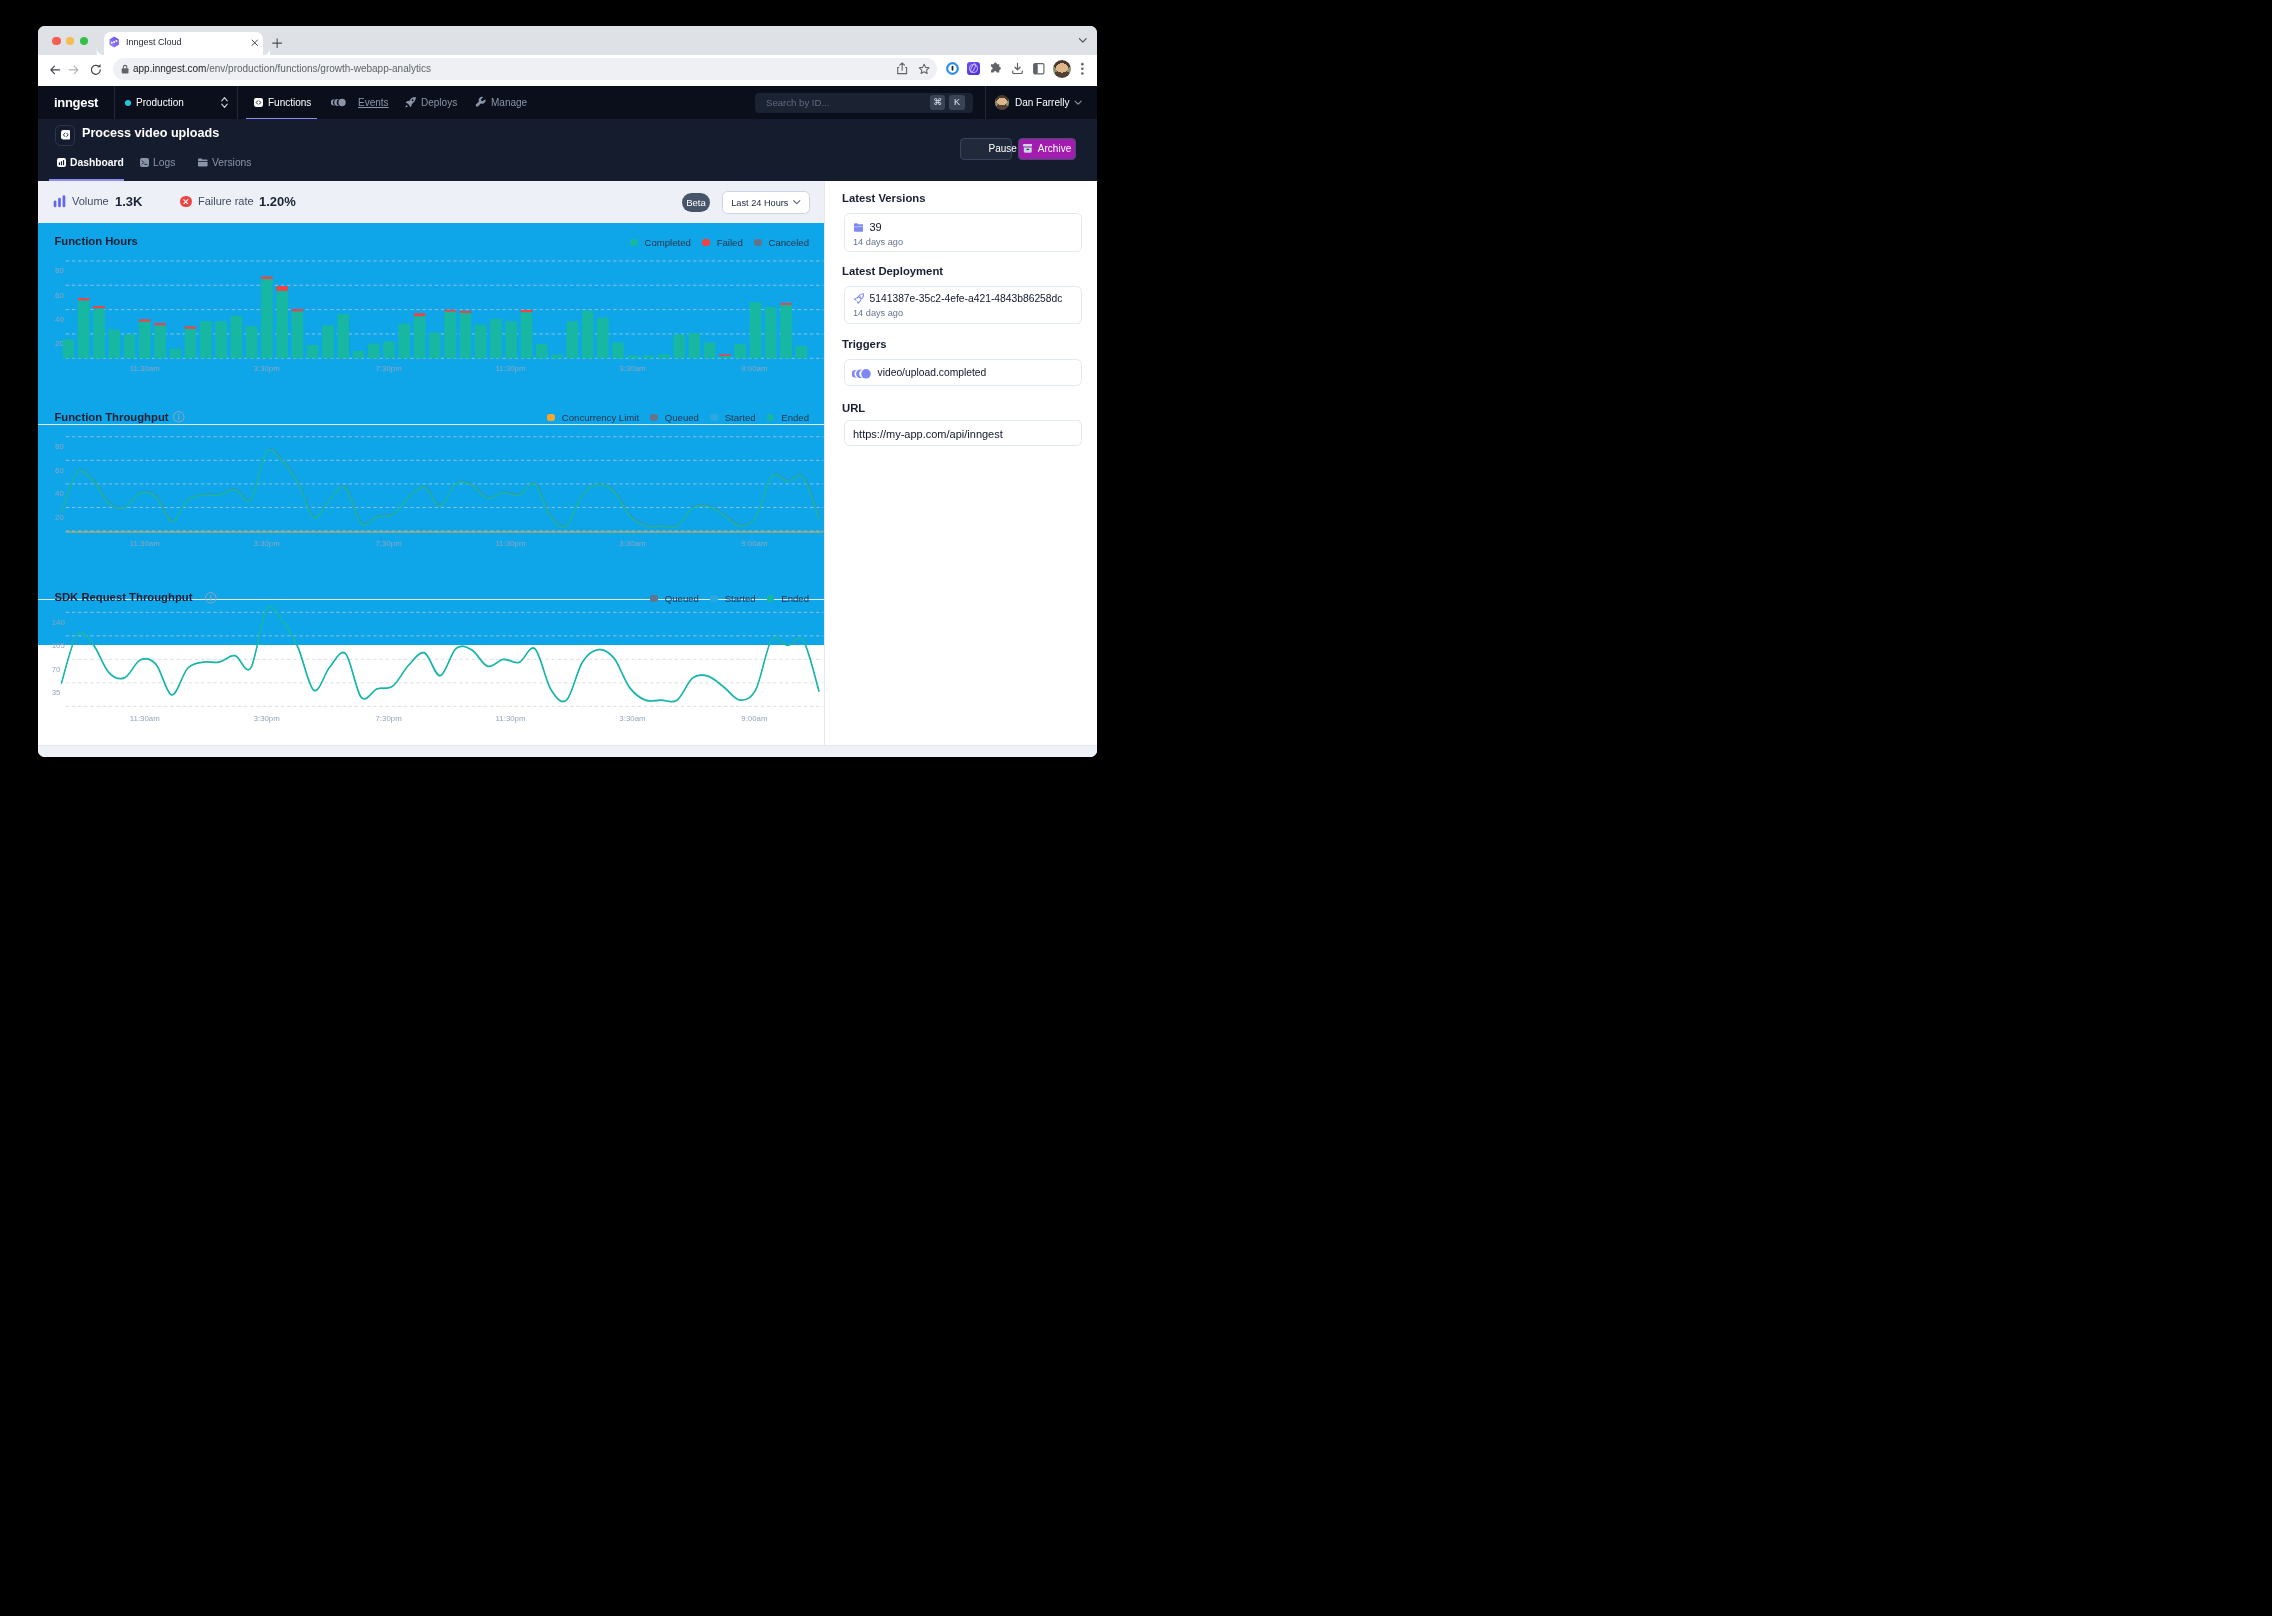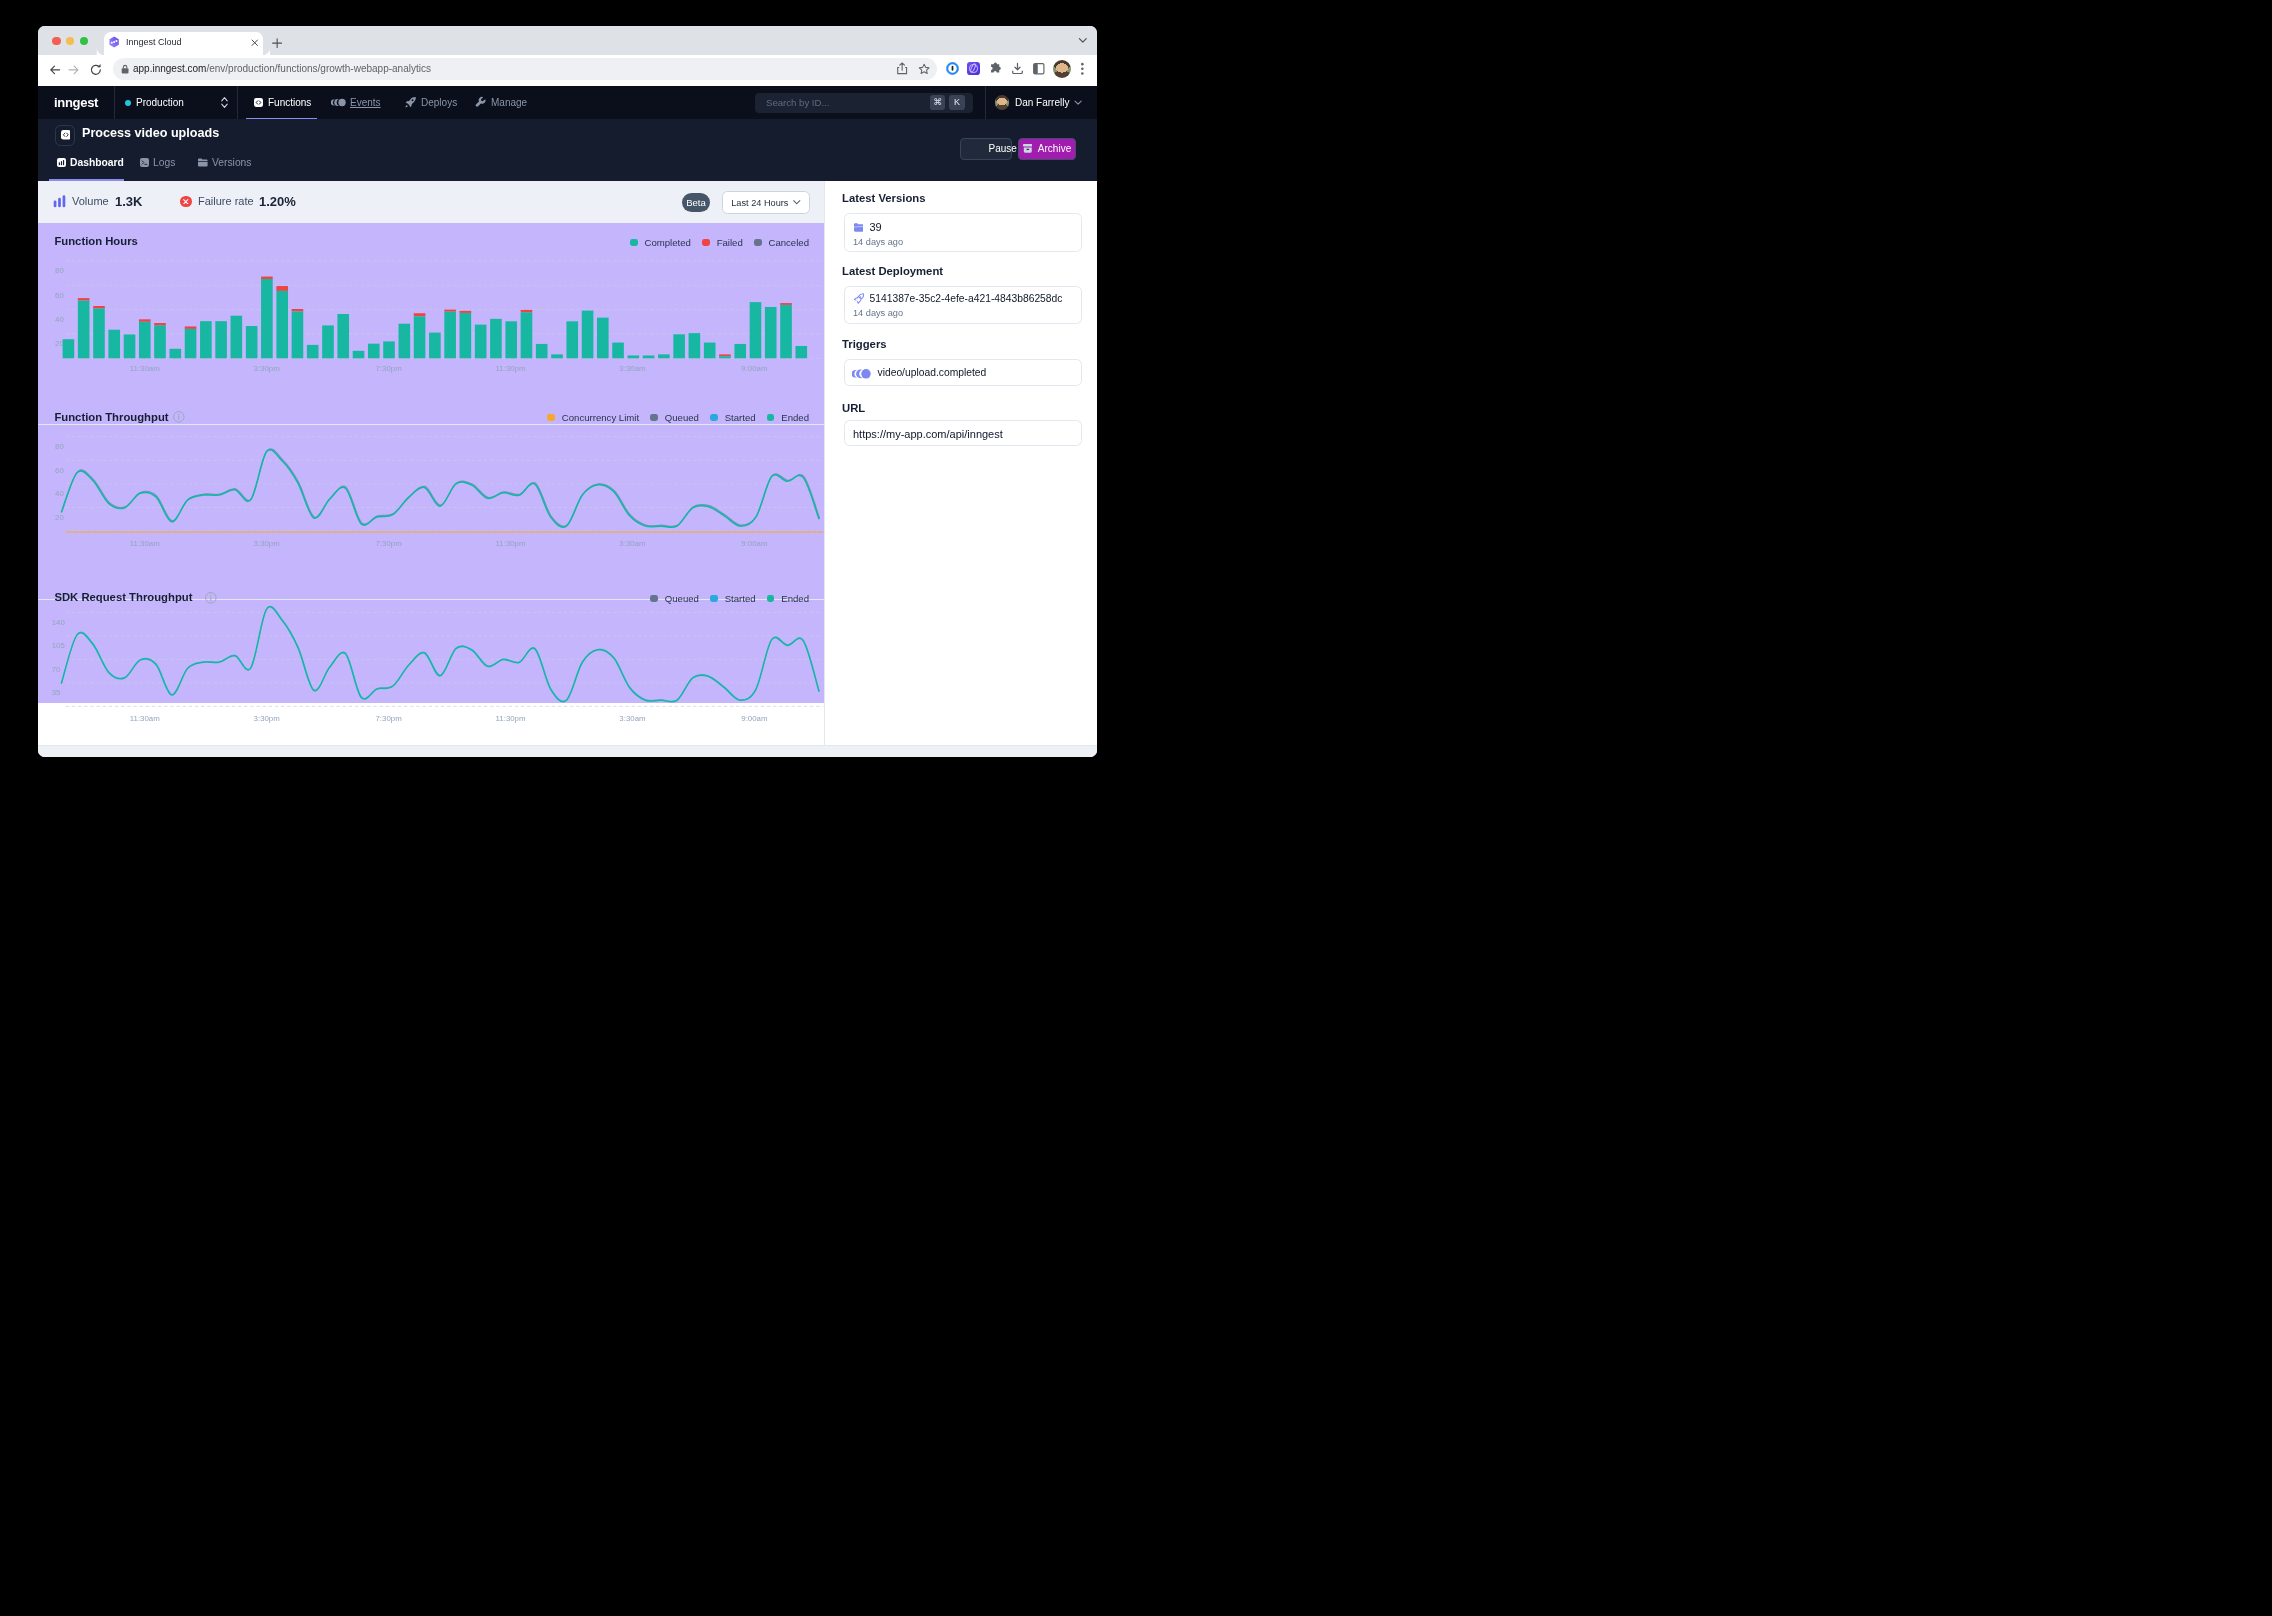--- a/index.html
+++ b/index.html
@@ -117,21 +117,21 @@
       </svg>
     <span class="abs white" style="left:230px;top:10.6px;font-size:10px;">Functions</span>
     <div class="abs" style="left:208px;top:32px;width:71px;height:1.4px;background:#8b8df5;"></div>
     <svg class="abs" style="left:293px;top:12.3px;" width="15" height="9" viewBox="0 0 22 13">
         <circle cx="4" cy="6.5" r="4.4" fill="#8b95a9"></circle>
         <circle cx="7.2" cy="6.5" r="4.4" fill="#0a0f1b"></circle>
         <circle cx="9.8" cy="6.5" r="5" fill="#8b95a9"></circle>
         <circle cx="13.4" cy="6.5" r="5" fill="#0a0f1b"></circle>
         <circle cx="16.2" cy="6.5" r="5.4" fill="#8b95a9"></circle>
       </svg>
-    <span class="abs navtxt" style="left:312px;top:10.6px;text-decoration:underline;">Events</span>
+    <span class="abs navtxt" style="left:320px;top:10.6px;text-decoration:underline;">Events</span>
     <svg class="abs" style="left:366px;top:9.6px;" width="13" height="13" viewBox="0 0 19 19">
         <path d="M17.2 1.6 C14.5 1.3 11.3 2.4 9.1 5.1 L7.2 7.5 C5.6 7.2 3.9 7.9 2.8 9.4 C2.5 9.8 2.7 10.1 3.1 10.2 C4 10.3 5 10.7 5.7 11.3 L7.5 13.1 C8.2 13.8 8.5 14.8 8.6 15.7 C8.7 16.1 9 16.3 9.4 16 C10.9 14.9 11.6 13.2 11.3 11.6 L13.7 9.7 C16.4 7.5 17.5 4.3 17.2 1.6 Z M3.9 13.2 C3 13.7 2.3 15.3 2 16.8 C3.5 16.5 5.1 15.8 5.6 14.9 Z" fill="#8b95a9"></path>
         <circle cx="12.5" cy="6.2" r="1.4" fill="#0a0f1b"></circle>
       </svg>
     <span class="abs navtxt" style="left:383px;top:10.6px;">Deploys</span>
     <svg class="abs" style="left:436px;top:10.3px;" width="12.3" height="12.3" viewBox="0 0 18 18">
         <path d="M16.5 4.7 a4.7 4.7 0 0 1 -6.3 6.1 L6 15 a2 2 0 0 1 -2.9 -2.9 L7.3 8 a4.7 4.7 0 0 1 6.1 -6.3 L10.8 4.3 a1.9 1.9 0 0 0 2.7 2.7 Z" fill="#8b95a9"></path>
       </svg>
     <span class="abs navtxt" style="left:453px;top:10.6px;">Manage</span>
     <div class="abs" style="left:717px;top:6.6px;width:218px;height:20px;background:#1b2332;border-radius:4.1px;">
@@ -183,21 +183,21 @@
       </svg>
     <span class="abs navtxt" style="left:115px;top:38px;font-size:10.3px;">Logs</span>
     <svg class="abs" style="left:160px;top:39px;" width="9.6" height="9" viewBox="0 0 14 13">
         <path d="M0 2 a1.5 1.5 0 0 1 1.5 -1.5 H5 l1.5 1.8 H12.5 A1.5 1.5 0 0 1 14 3.8 V4.6 H0 Z" fill="#8b95a9"></path>
         <path d="M0 5.6 H14 V11 a1.5 1.5 0 0 1 -1.5 1.5 H1.5 A1.5 1.5 0 0 1 0 11 Z" fill="#8b95a9"></path>
       </svg>
     <span class="abs navtxt" style="left:174px;top:38px;font-size:10.3px;">Versions</span>
     <div class="abs" style="left:10.6px;top:60px;width:75px;height:1.7px;background:#8b8df5;"></div>
   </div>
 
-  <div class="abs" style="left:0;top:155px;width:786px;height:522px;background:#c4b5fd;">
+  <div class="abs" style="left:0;top:155px;width:786px;height:464px;background:#0ea5e9;">
     <div class="abs" style="left:0;top:0;width:786px;height:42px;background:#edf0f6;">
       <svg class="abs" style="left:14.7px;top:14.4px;" width="13" height="13" viewBox="0 0 19 19">
           <rect x="1" y="8" width="4" height="10" rx="2" fill="#6366f1"></rect>
           <rect x="7.5" y="4" width="4" height="14" rx="2" fill="#6366f1"></rect>
           <rect x="14" y="0.5" width="4" height="17.5" rx="2" fill="#6366f1"></rect>
         </svg>
       <span class="abs" style="left:34px;top:14px;font-size:11px;color:#3f4c63;">Volume</span>
       <span class="abs" style="left:77px;top:13px;font-size:13px;font-weight:bold;color:#1b2437;">1.3K</span>
       <div class="abs flex" style="left:142px;top:14.7px;width:11.6px;height:11.6px;border-radius:50%;background:#ef4444;justify-content:center;">
           <svg width="5.5" height="5.5" viewBox="0 0 8 8">

